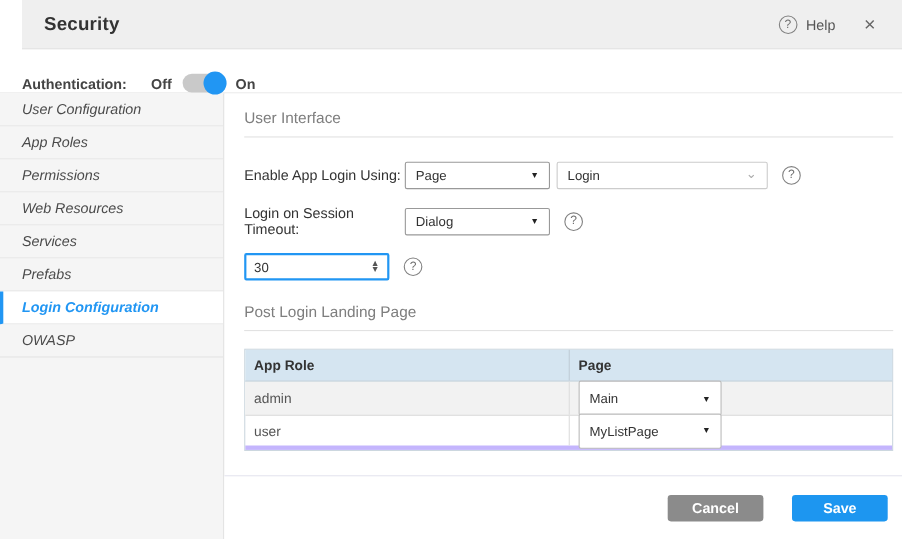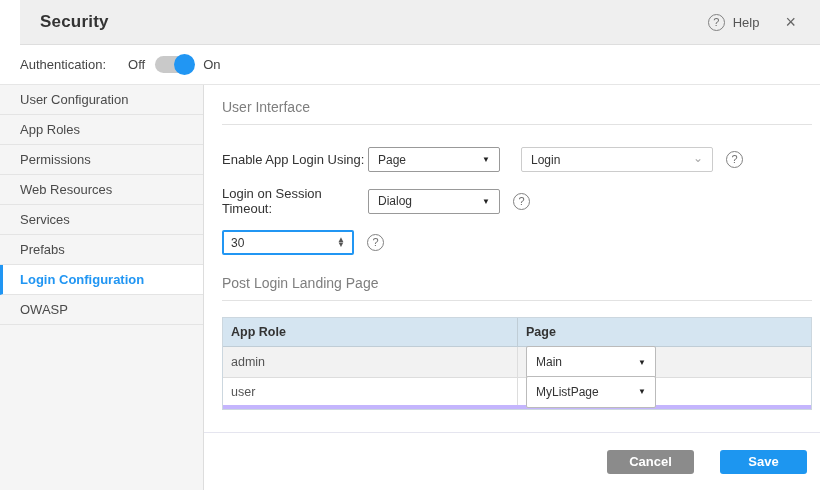--- a/index.html
+++ b/index.html
@@ -24,40 +24,40 @@
     width: 17px; height: 17px; border: 1px solid #818181; border-radius: 50%;
     color: #707070; font-size: 11px; line-height: 15px; text-align: center;
     display: inline-block; font-weight: 400;
   }
   .help-label { font-size: 13px; color: #555; margin-right: 14px; cursor: pointer; }
   .close-x { font-size: 18px; color: #666; cursor: pointer; line-height: 1; padding: 2px 4px; }
 
   
   .auth-row {
     height: 40px; background: #fff; border-bottom: 1px solid #e6e6e6;
-    display: flex; align-items: center; padding: 0 20px; flex: 0 0 auto;
+    display: flex; align-items: flex-end; padding: 0 20px; flex: 0 0 auto; font-weight: bold;
   }
   .auth-label { font-size: 13px; color: #444; margin-right: 22px; }
   .toggle-word { font-size: 13px; color: #444; }
   .toggle {
     width: 38px; height: 17px; background: #c9c9c9; border-radius: 9px;
     margin: 0 10px; position: relative; cursor: pointer;
   }
   .toggle .knob {
     width: 21px; height: 21px; border-radius: 50%;
     position: absolute; right: -2px; top: -2px;
   }
 
   
   .body { flex: 1 1 auto; display: flex; min-height: 0; }
 
   
   .sidebar {
     width: 204px; flex: 0 0 204px; background: #f5f5f5;
-    border-right: 1px solid #ddd; overflow: hidden;
+    border-right: 1px solid #ddd; overflow: hidden; font-style: italic;
   }
   .side-item {
     height: 30px; display: flex; align-items: center;
     padding-left: 20px; font-size: 13px; color: #4a4a4a;
     border-bottom: 1px solid #e4e4e4; cursor: pointer; background: #f5f5f5;
   }
   .side-item.active {
     background: #fff; color: #2196f3; font-weight: 700;
     border-left: 3px solid #2196f3; padding-left: 17px;
   }
@@ -75,21 +75,21 @@
 
   .select-box {
     width: 132px; height: 25px; border: 1px solid #999; border-radius: 2px;
     background: #fff; display: flex; align-items: center; justify-content: space-between;
     padding: 0 9px; font-size: 12px; color: #333; cursor: pointer;
   }
   .caret { font-size: 8px; color: #222; }
   .combo-box {
     width: 192px; height: 25px; border: 1px solid #ccc; border-radius: 2px;
     background: #fff; display: flex; align-items: center; justify-content: space-between;
-    padding: 0 9px; font-size: 12px; color: #333; margin-left: 21px; cursor: pointer;
+    padding: 0 9px; font-size: 12px; color: #333; margin-left: 6px; cursor: pointer;
   }
   .chevron { font-size: 12px; color: #aaa; line-height: 1; margin-top: -4px; }
   .help-after { margin-left: 13px; }
 
   .number-box {
     width: 132px; height: 25px; border: 2px solid #2196f3; border-radius: 2px;
     background: #fff; display: flex; align-items: center; justify-content: space-between;
     padding: 0 7px;
   }
   .number-box input {

